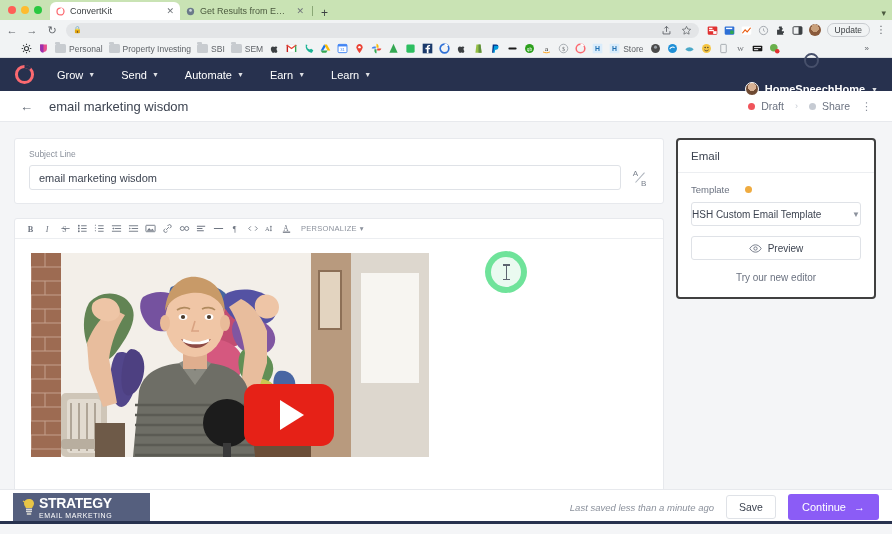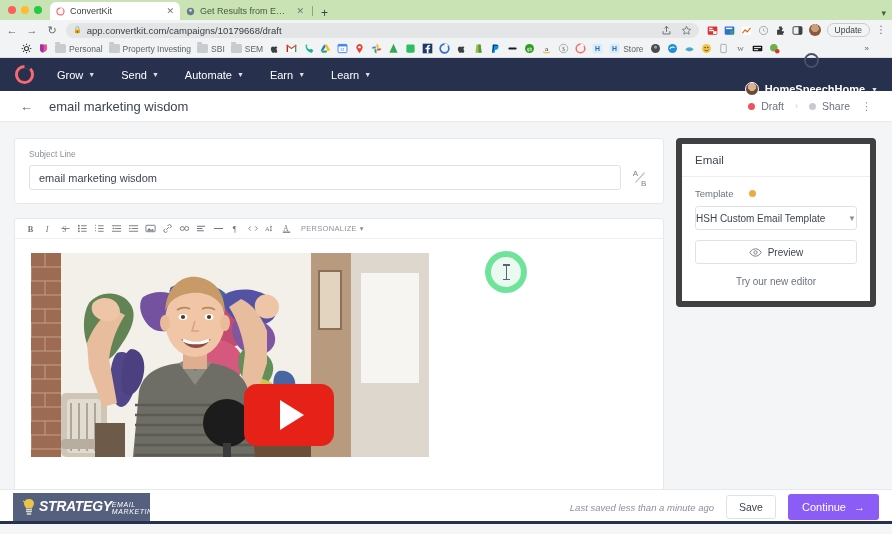--- a/index.html
+++ b/index.html
@@ -150,21 +150,21 @@
     content:""; position:absolute; width:30px;height:30px;border-radius:50%;
     background:#eafaf0;
   }
   .ibeam { position:relative; width:7px;height:16px; }
   .ibeam:before,.ibeam:after{content:"";position:absolute;left:0;width:7px;height:1.5px;background:#5d6470;}
   .ibeam:before{top:0;} .ibeam:after{bottom:0;}
   .ibeam span{position:absolute;left:3px;top:0;width:1.5px;height:16px;background:#5d6470;display:block;}
 
   
   .side-col { width:200px; }
-  .side-card { background:#fff; border:6px solid #404040; border-radius:4px; }
+  .side-card { background:#fff; border:2px solid #404040; border-radius:4px; }
   .side-head { padding:10px 13px; border-bottom:1px solid #eceef1; font-size:11.5px; color:#3d4451; }
   .side-body { padding:11px 13px 14px 13px; }
   .tmpl-label { font-size:9.5px; color:#6b7280; display:flex; align-items:center; gap:15px; margin-bottom:7px;}
   .warn-dot{width:7px;height:7px;border-radius:50%;background:#efab40;display:block;}
   .select {
     height:24px; border:1px solid #dfe2e7; border-radius:3px; display:flex;
     align-items:center; padding:0 0; font-size:10px; color:#3d4451;
   }
   .select .caret2 { margin-left:auto; color:#8b919c; font-size:8px; }
   .preview-btn {
@@ -180,21 +180,21 @@
     background:#fff; border-top:1px solid #e7e9ed;
     display:flex; align-items:center; padding:0 13px; gap:12px;
   }
   .brand-badge {
     width:137px; height:29px; background:#555f7e; display:flex; align-items:center;
     gap:4px; padding-left:26px; position:relative;
   }
   .bulb { position:absolute; left:9px; top:5px; width:14px; height:19px; }
   .brand-t1 { font-size:14px; font-weight:700; color:#fff; letter-spacing:-.3px; line-height:1; font-family:"Liberation Sans", sans-serif;}
   .brand-t2 { font-size:7px; color:#fff; letter-spacing:.6px; line-height:1; margin-top:2px;}
-  .brand-stack{display:flex;flex-direction:row;font-style:italic;}
+  .brand-stack{display:flex;flex-direction:column;}
   .saved { margin-left:auto; font-size:9.5px; color:#8b919c; font-style:italic; }
   .save-btn {
     height:24px; min-width:42px; border:1px solid #dfe2e7; border-radius:3px; background:#fff;
     font-size:10.5px; color:#3d4451; display:flex;align-items:center;justify-content:center;padding:0 12px;
     font-family:"Liberation Sans", sans-serif;
   }
   .continue-btn {
     height:26px; border-radius:3px; background:#8b5cf6; color:#fff;
     font-size:11px; display:flex; align-items:center; gap:8px; padding:0 14px;
     font-family:"Liberation Sans", sans-serif; border:none;
@@ -236,21 +236,20 @@
     <div class="chev-win">▾</div>
   </div>
 
   <div class="omnibar">
     <span class="navbtn">←</span>
     <span class="navbtn">→</span>
     <span class="navbtn">↻</span>
 
     <div class="urlbox">
       <span class="lock">🔒</span>
-      <span>app.convertkit.com/campaigns/10179668/draft</span>
       <span style="margin-left:auto;display:flex;gap:9px;align-items:center;">
         <svg class="oi" viewBox="0 0 16 16">
             <path d="M8 2v8M5 5l3-3 3 3M3 9v4h10V9" stroke="#5f6368" stroke-width="1.3" fill="none"></path>
           </svg>
         <svg class="oi" viewBox="0 0 16 16">
             <path d="M8 2l1.8 3.8 4.2.5-3 2.9.8 4.1L8 11.4 4.2 13.3l.8-4.1-3-2.9 4.2-.5z" fill="none" stroke="#5f6368" stroke-width="1.1"></path>
           </svg>
       </span>
     </div>
 

